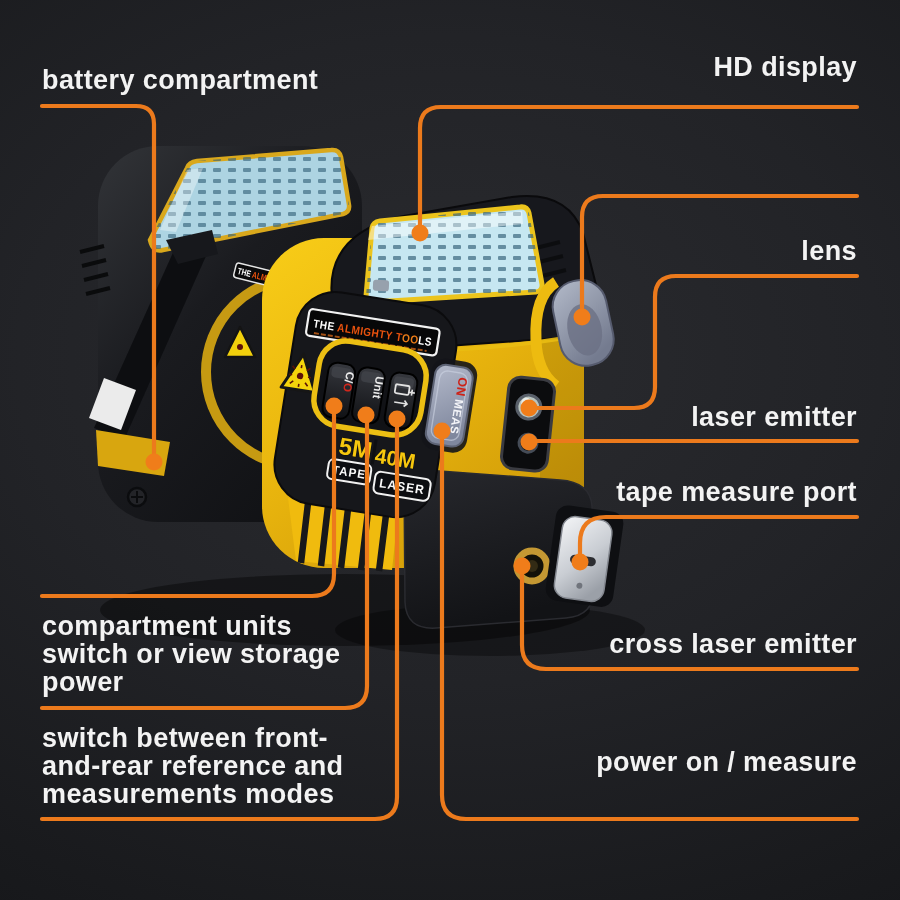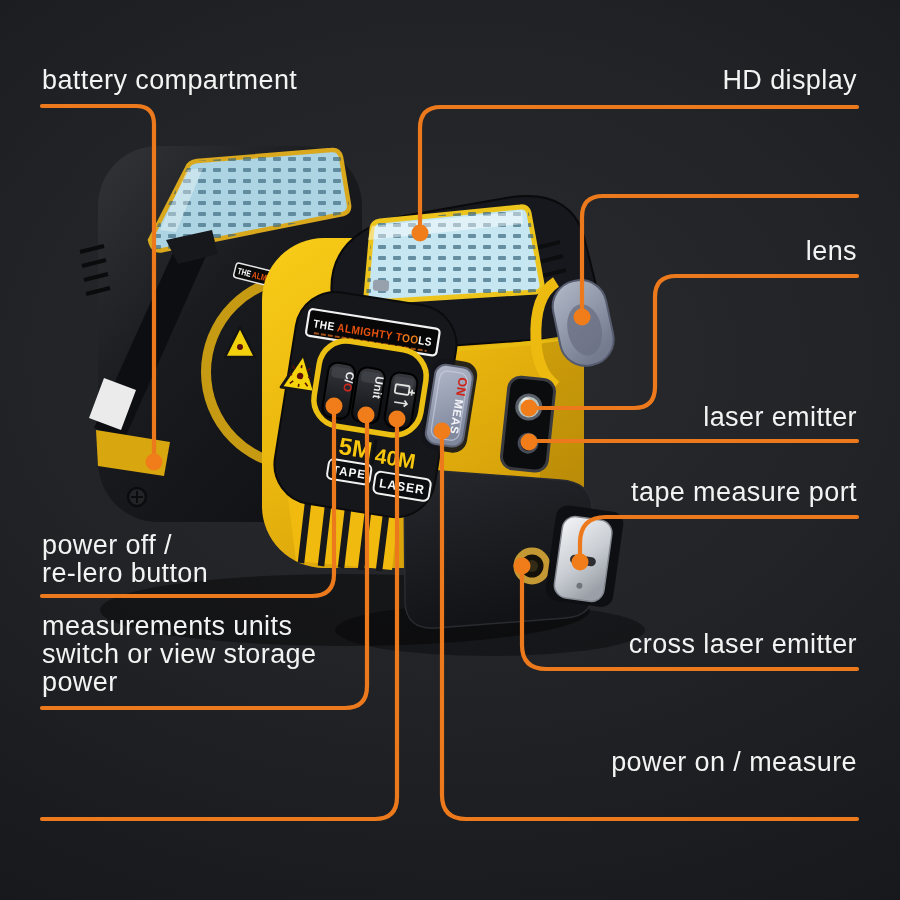--- a/index.html
+++ b/index.html
@@ -4,21 +4,21 @@
 <style>
   html,body{margin:0;padding:0;background:#0e0f11;}
   .canvas{
     position:relative;width:900px;height:900px;overflow:hidden;
     background:radial-gradient(ellipse 120% 90% at 50% 40%, #2a2b2f 0%, #222327 40%, #191a1d 72%, #121316 100%);
     font-family:"Liberation Sans","DejaVu Sans",sans-serif;
   }
   svg.layer{position:absolute;left:0;top:0;width:900px;height:900px;}
   .label{
     position:absolute;color:#f3f3f3;font-size:27px;line-height:28px;
-    letter-spacing:.4px;white-space:nowrap;font-weight:400;
+    letter-spacing:.4px;white-space:nowrap;font-weight:700;
   }
   .label span{display:block;}
   .label.right{text-align:right;}
   .svgtext{font-family:"Liberation Sans","DejaVu Sans",sans-serif;}
 </style>
 </head>
 <body>
 
 <div class="canvas">
 
@@ -193,21 +193,21 @@
       <circle cx="334" cy="406" r="8.5"></circle>
       <circle cx="366" cy="415" r="8.5"></circle>
       <circle cx="397" cy="419" r="8.5"></circle>
     </g>
   </svg>
 
   <div class="label" style="left:42px;top:66px">
     <span>battery compartment</span>
   </div>
 
-  <div class="label right" style="right:43px;top:66px">
+  <div class="label right" style="right:43px;top:53px">
     <span>HD display</span>
   </div>
 
 
   <div class="label right" style="right:43px;top:237px">
     <span>lens</span>
   </div>
 
   <div class="label right" style="right:43px;top:403px">
     <span>laser emitter</span>
@@ -218,25 +218,26 @@
   </div>
 
   <div class="label right" style="right:43px;top:630px">
     <span>cross laser emitter</span>
   </div>
 
   <div class="label right" style="right:43px;top:748px">
     <span>power on / measure</span>
   </div>
 
-  <div class="label" style="left:42px;top:531px">
-    <span>power off /</span>
-    <span>re-lero button</span>
-  </div>
 
   <div class="label" style="left:42px;top:612px">
-    <span>measurements units</span>
+    <span>compartment units</span>
     <span>switch or view storage</span>
     <span>power</span>
   </div>
 
+  <div class="label" style="left:42px;top:724px">
+    <span>switch between front-</span>
+    <span>and-rear reference and</span>
+    <span>measurements modes</span>
+  </div>
 
 </div>
 
 </body></html>

